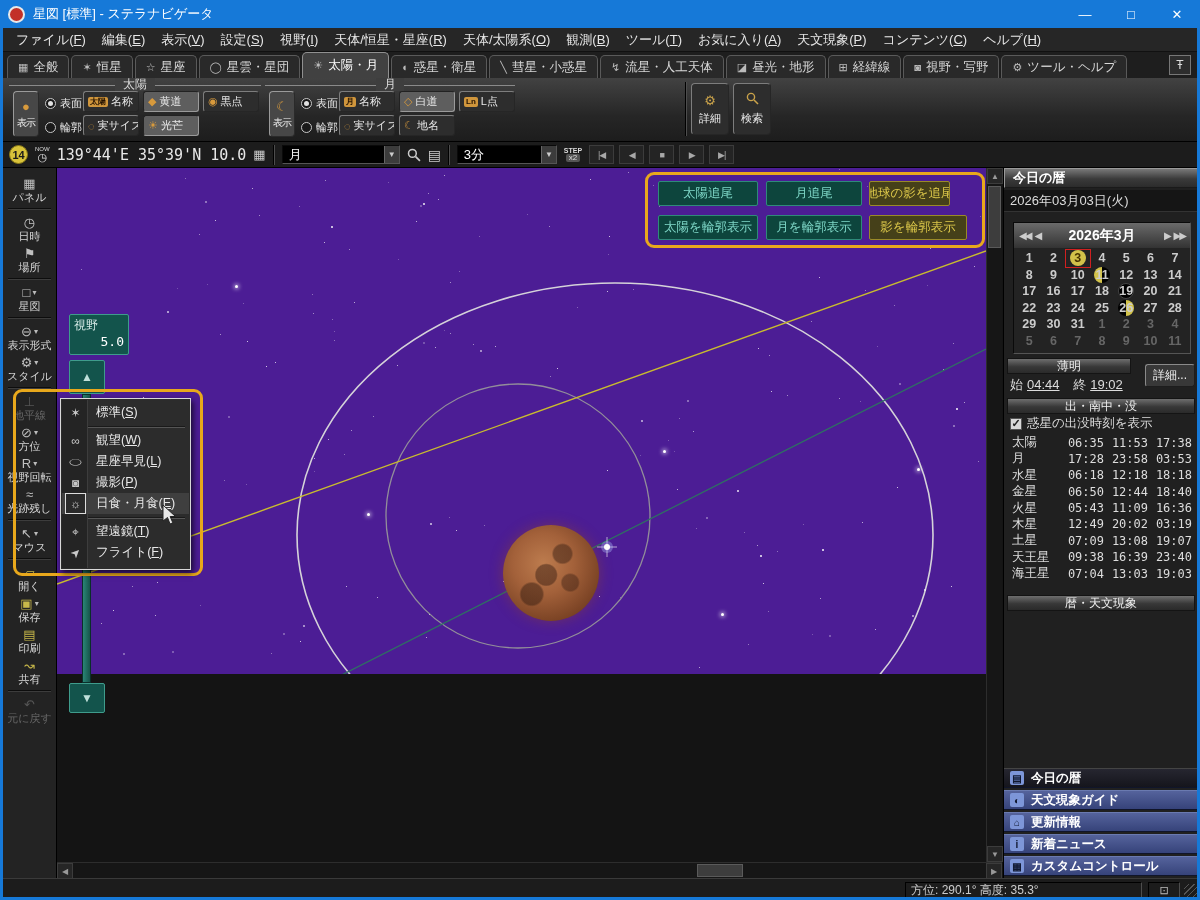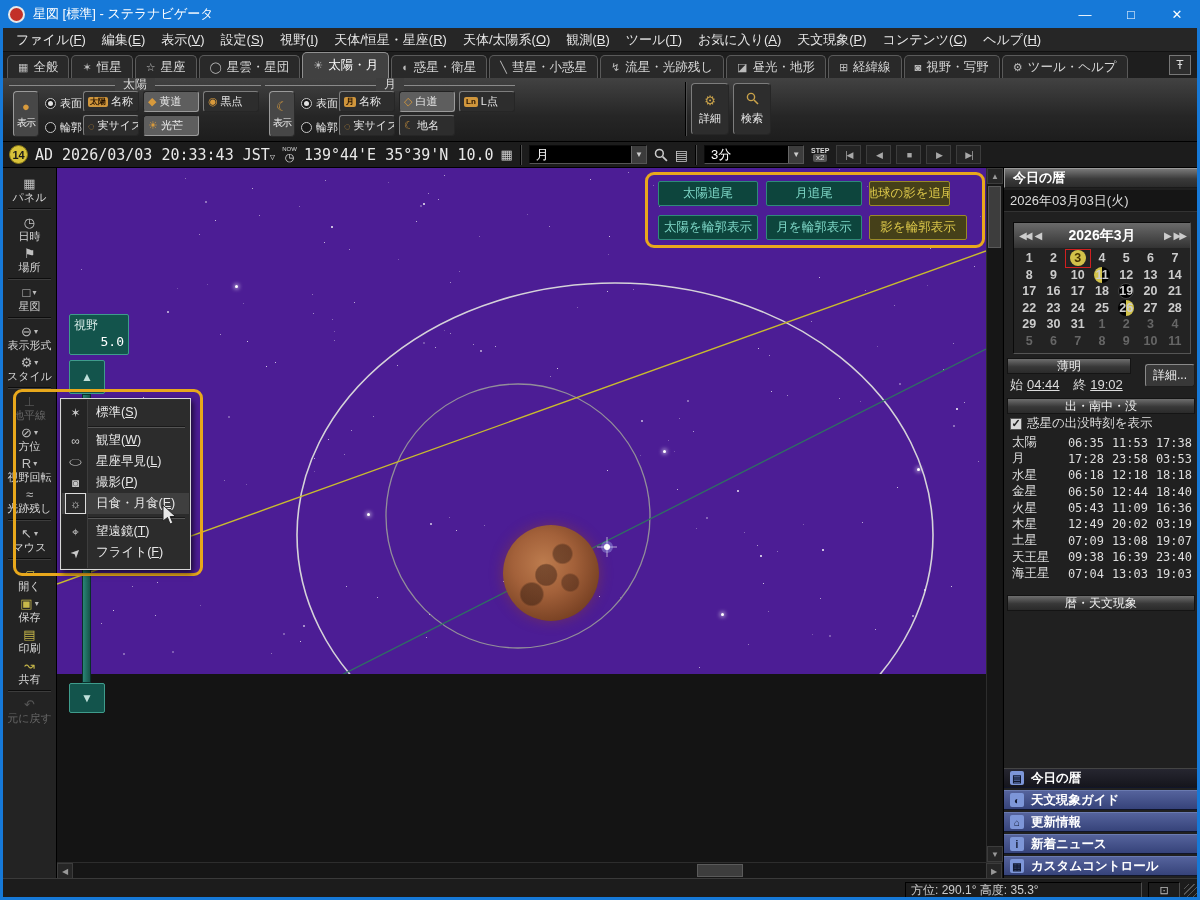--- a/index.html
+++ b/index.html
@@ -205,21 +205,21 @@
     <div class="tab">
       <span class="tic">◐</span>
       <span>惑星・衛星</span>
     </div>
     <div class="tab">
       <span class="tic">╲</span>
       <span>彗星・小惑星</span>
     </div>
     <div class="tab">
       <span class="tic">↯</span>
-      <span>流星・光跡残し</span>
+      <span>流星・人工天体</span>
     </div>
     <div class="tab">
       <span class="tic">◪</span>
       <span>昼光・地形</span>
     </div>
     <div class="tab">
       <span class="tic">⊞</span>
       <span>経緯線</span>
     </div>
     <div class="tab">
@@ -315,21 +315,20 @@
     <span class="ic"><svg width="13" height="13" viewBox="0 0 13 13">
           <circle cx="5" cy="5" r="3.6" fill="none" stroke="#c9a24a" stroke-width="1.4"></circle>
           <line x1="8" y1="8" x2="12" y2="12" stroke="#c9a24a" stroke-width="1.6"></line>
         </svg></span>
     <span>検索</span>
   </div>
 </div>
 
 <div id="timebar">
   <div id="stepbadge">14</div>
-  <span id="datetime" class="mono"><span>AD 2026/03/03 20:33:43 JST</span><span class="tzcaret">▽</span></span>
   <span id="nowicon">
       <span class="nl">NOW</span>
       <span class="cg">◷</span>
     </span>
   <span id="location" class="mono">139°44'E 35°39'N 10.0</span>
   <span class="kbicon">▦</span>
   <span class="tsep"></span>
   <span class="combo" style="width:118px;">
     <span class="cval">月</span>
     <span class="cbtn">▼</span>

